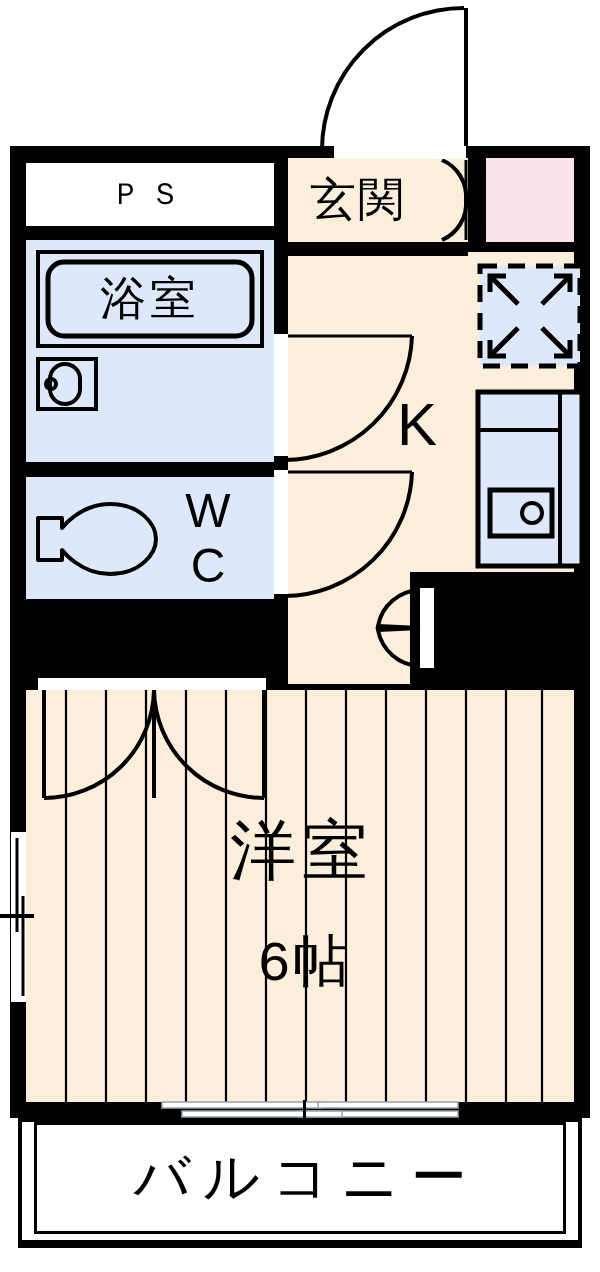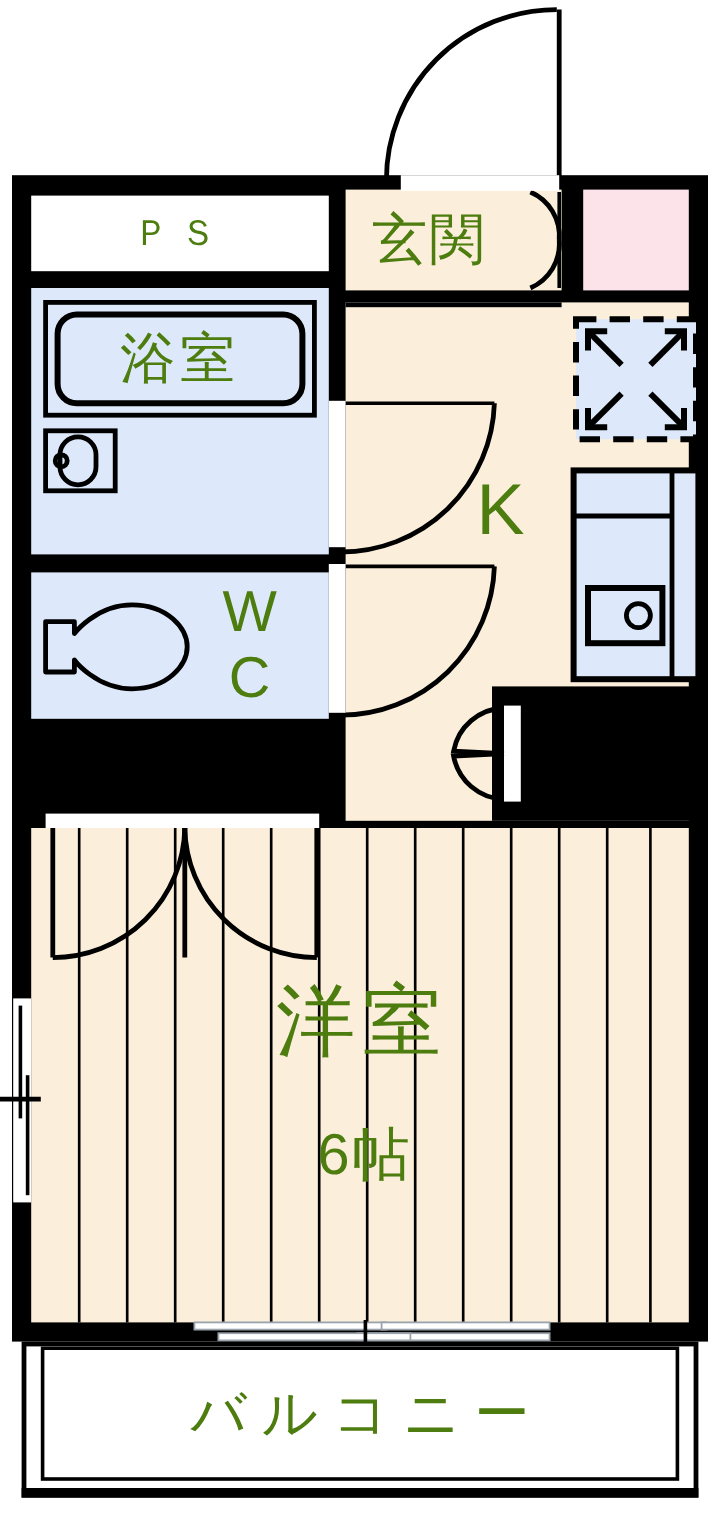--- a/index.html
+++ b/index.html
@@ -7,34 +7,34 @@
   #stage{position:relative;width:600px;height:1272px;background:#ffffff;overflow:hidden;}
   .abs{position:absolute;box-sizing:border-box;}
   
   .wall{background:#000000;}
   .cream{background:#fbefdb;}
   .blue{background:#dde9fa;}
   .pink{background:#fce3ea;}
   .white{background:#ffffff;}
   .ln{background:#000000;}
   
-  .lbl{display:flex;align-items:center;justify-content:center;color:#4d7c0f;
+  .lbl{display:flex;align-items:center;justify-content:center;color:#000000;
        font-family:"Liberation Sans","DejaVu Sans",sans-serif;
        letter-spacing:0;white-space:nowrap;user-select:none;}
   .lbl-ps{font-size:30px;letter-spacing:9px;font-weight:400;}
   .lbl-bath{font-size:46px;letter-spacing:4px;font-weight:400;}
   .lbl-wc-w{font-size:48px;font-weight:400;}
   .lbl-wc-c{font-size:48px;font-weight:400;}
   .lbl-cl{font-size:31px;letter-spacing:10px;font-weight:400;}
   .lbl-genkan{font-size:46px;letter-spacing:2px;font-weight:400;}
   .lbl-k{font-size:60px;font-weight:400;}
   .lbl-mono{font-size:39px;letter-spacing:2px;font-weight:400;}
   .lbl-youshitsu{font-size:66px;letter-spacing:6px;font-weight:400;}
-  .lbl-jou{font-size:48px;letter-spacing:2px;font-weight:400;}
-  .lbl-balcony{font-size:46px;letter-spacing:12px;font-weight:400;}
+  .lbl-jou{font-size:56px;letter-spacing:2px;font-weight:400;font-family:Liberation Mono, monospace;}
+  .lbl-balcony{font-size:56px;letter-spacing:12px;font-weight:400;}
   svg{display:block;overflow:visible;}
 </style>
 </head>
 <body>
 
 <div id="stage">
 
   <div class="abs" style="left:318px;top:4px;width:170px;height:146px;">
     <svg width="170" height="146" viewBox="0 0 170 146">
       <path d="M4 146 A142 142 0 0 1 146 4" fill="none" stroke="#000" stroke-width="4"></path>

